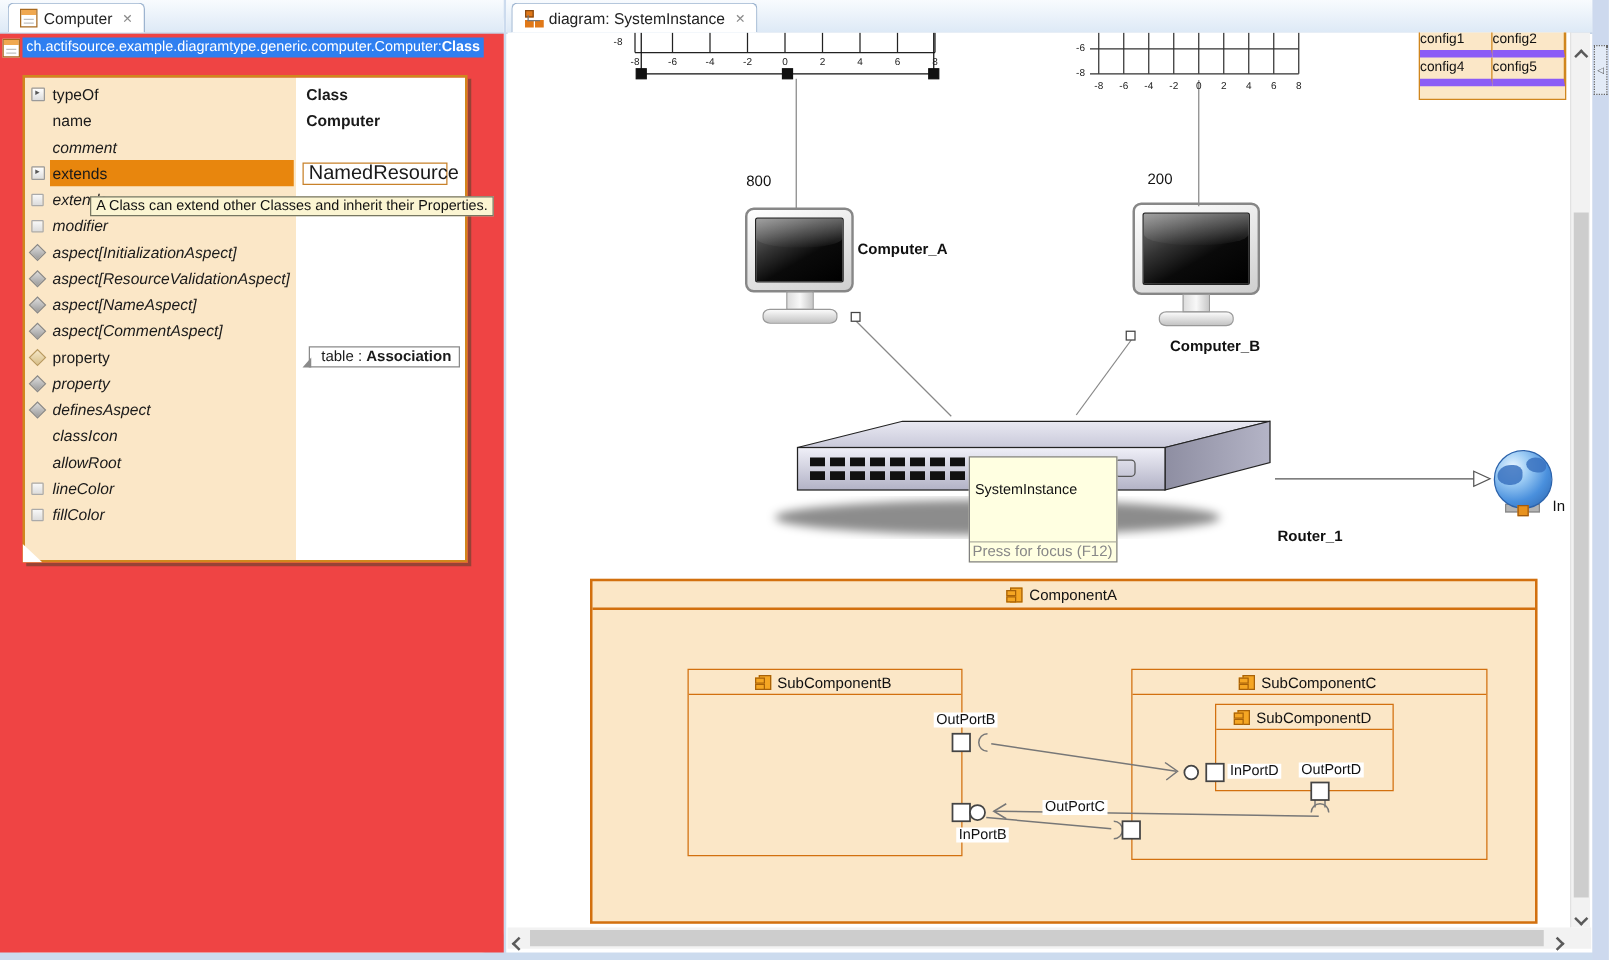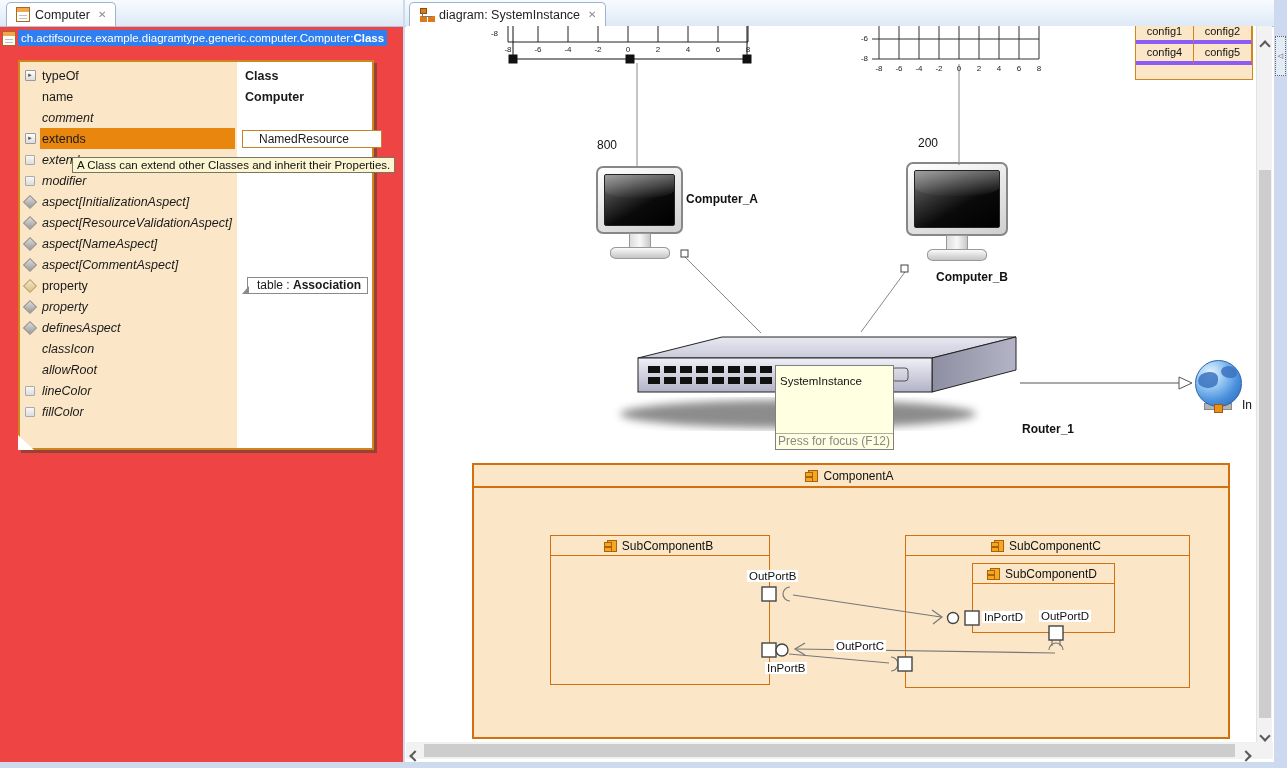--- a/index.html
+++ b/index.html
@@ -53,22 +53,22 @@
     background:linear-gradient(#fff,#ddd); font-size:7px; line-height:8px; color:#555; text-align:center; }
   .picon.square { width:8px; height:8px; border:1px solid #aaa; border-radius:1px;
     background:linear-gradient(#f8f8f8,#dcdcdc); }
   .picon.diamond { width:8px; height:8px; border:1px solid #888; transform:rotate(45deg);
     background:linear-gradient(135deg,#dcdcdc,#9a9a9a); }
   .picon.diamond-plus { width:8px; height:8px; border:1px solid #b89a60; transform:rotate(45deg);
     background:linear-gradient(135deg,#f4e6c6,#d8c08a); }
   .picon.none { width:8px; }
   .pval { padding-left:10px; font-size:12.5px; white-space:nowrap; }
   .pval.bold { font-weight:bold; }
-  .pval.inputbox { margin-left:7px; padding:0 16px; border:1px solid #c8812a; background:#fff;
-    height:16px; line-height:16px; font-size:12px; width:106px; }
+  .pval.inputbox { margin-left:7px; padding:0 4px; border:1px solid #c8812a; background:#fff;
+    height:16px; line-height:16px; font-size:16px; width:106px; }
   .pval.tag { position:relative; margin-left:12px; border:1px solid #8a8a8a; background:#fff;
     height:15px; line-height:15px; font-size:12px; padding:0 6px 0 9px; width:max-content; }
   .pval.tag::before { content:''; position:absolute; left:-6px; bottom:-1px;
     border-right:7px solid #8a8a8a; border-top:8px solid transparent; }
   .pval.tag b { font-weight:bold; }
   .fold { position:absolute; left:-2px; bottom:-2px; width:16px; height:15px; background:#fff;
     clip-path:polygon(0 0,0 100%,100% 100%); }
   .ltooltip { position:absolute; left:72px; top:130px; z-index:6; background:#fbf5d2;
     border:1px solid #767662; color:#111; font-size:11.5px; padding:1px 4px; white-space:nowrap; }
 
@@ -116,29 +116,29 @@
     border:1px solid #2b62ab; }
   .globe::before { content:''; position:absolute; left:2px; top:11px; width:20px; height:16px;
     background:#3a72c0; border-radius:60% 40% 50% 50%; opacity:.85; }
   .globe::after { content:''; position:absolute; right:4px; top:5px; width:16px; height:12px;
     background:#3a72c0; border-radius:50% 60% 40% 60%; opacity:.85; }
   .g-stand { width:26px; height:5px; background:#b4b4b4; border:1px solid #888; margin:-4px auto 0; }
   .g-sq { width:7px; height:7px; background:#e8921e; border:1px solid #a05a10; margin:-6px auto 0; position:relative; }
 
   .ftip { position:absolute; left:369px; top:339px; width:119px; height:85px; z-index:4;
     background:#ffffe1; border:1px solid #808080; font-size:11.5px; box-sizing:border-box; }
-  .ftip-title { padding:9px 4px; color:#111; }
+  .ftip-title { padding:20px 4px; color:#111; }
   .ftip-bar { position:absolute; left:0; right:0; bottom:0; height:15px; border-top:1px solid #b0b0a0;
     font-size:12px; color:#888; text-align:right; padding-right:3px; line-height:14px; }
 
   .cfg { position:absolute; left:729px; top:-4px; width:118px; height:58px; z-index:3;
     background:#fbe7c7; border:1px solid #d0861e; box-sizing:border-box; }
   .cfg-grid { display:grid; grid-template-columns:58px 1fr; }
-  .cfgcell { border-right:1px solid #d0861e; border-bottom:4px solid #8b5cf6;
-    font-size:11px; text-align:center; height:17px; line-height:17px; color:#111; }
+  .cfgcell { border-right:1px solid #d0861e; border-bottom:6px solid #8b5cf6;
+    font-size:11px; height:17px; line-height:17px; color:#111; }
 
   
   .vscroll { position:absolute; left:851px; top:26px; width:16px; height:716px;
     background:#f2f2f2; border-left:1px solid #e2e2e2; box-sizing:border-box; }
   .vthumb { position:absolute; left:2px; top:144px; width:12px; height:548px; background:#cdcdcd; }
   .hscroll { position:absolute; left:1px; top:742px; width:850px; height:17px; background:#f2f2f2; }
   .hthumb { position:absolute; left:18px; top:2px; width:811px; height:13px; background:#cdcdcd; }
   .corner { position:absolute; left:851px; top:742px; width:17px; height:17px; background:#f2f2f2; }
   .chev { display:inline-block; width:6px; height:6px; border-left:2px solid #5a5a5a; border-bottom:2px solid #5a5a5a; }
   .chev.left { transform:rotate(45deg); } .chev.right { transform:rotate(225deg); }

